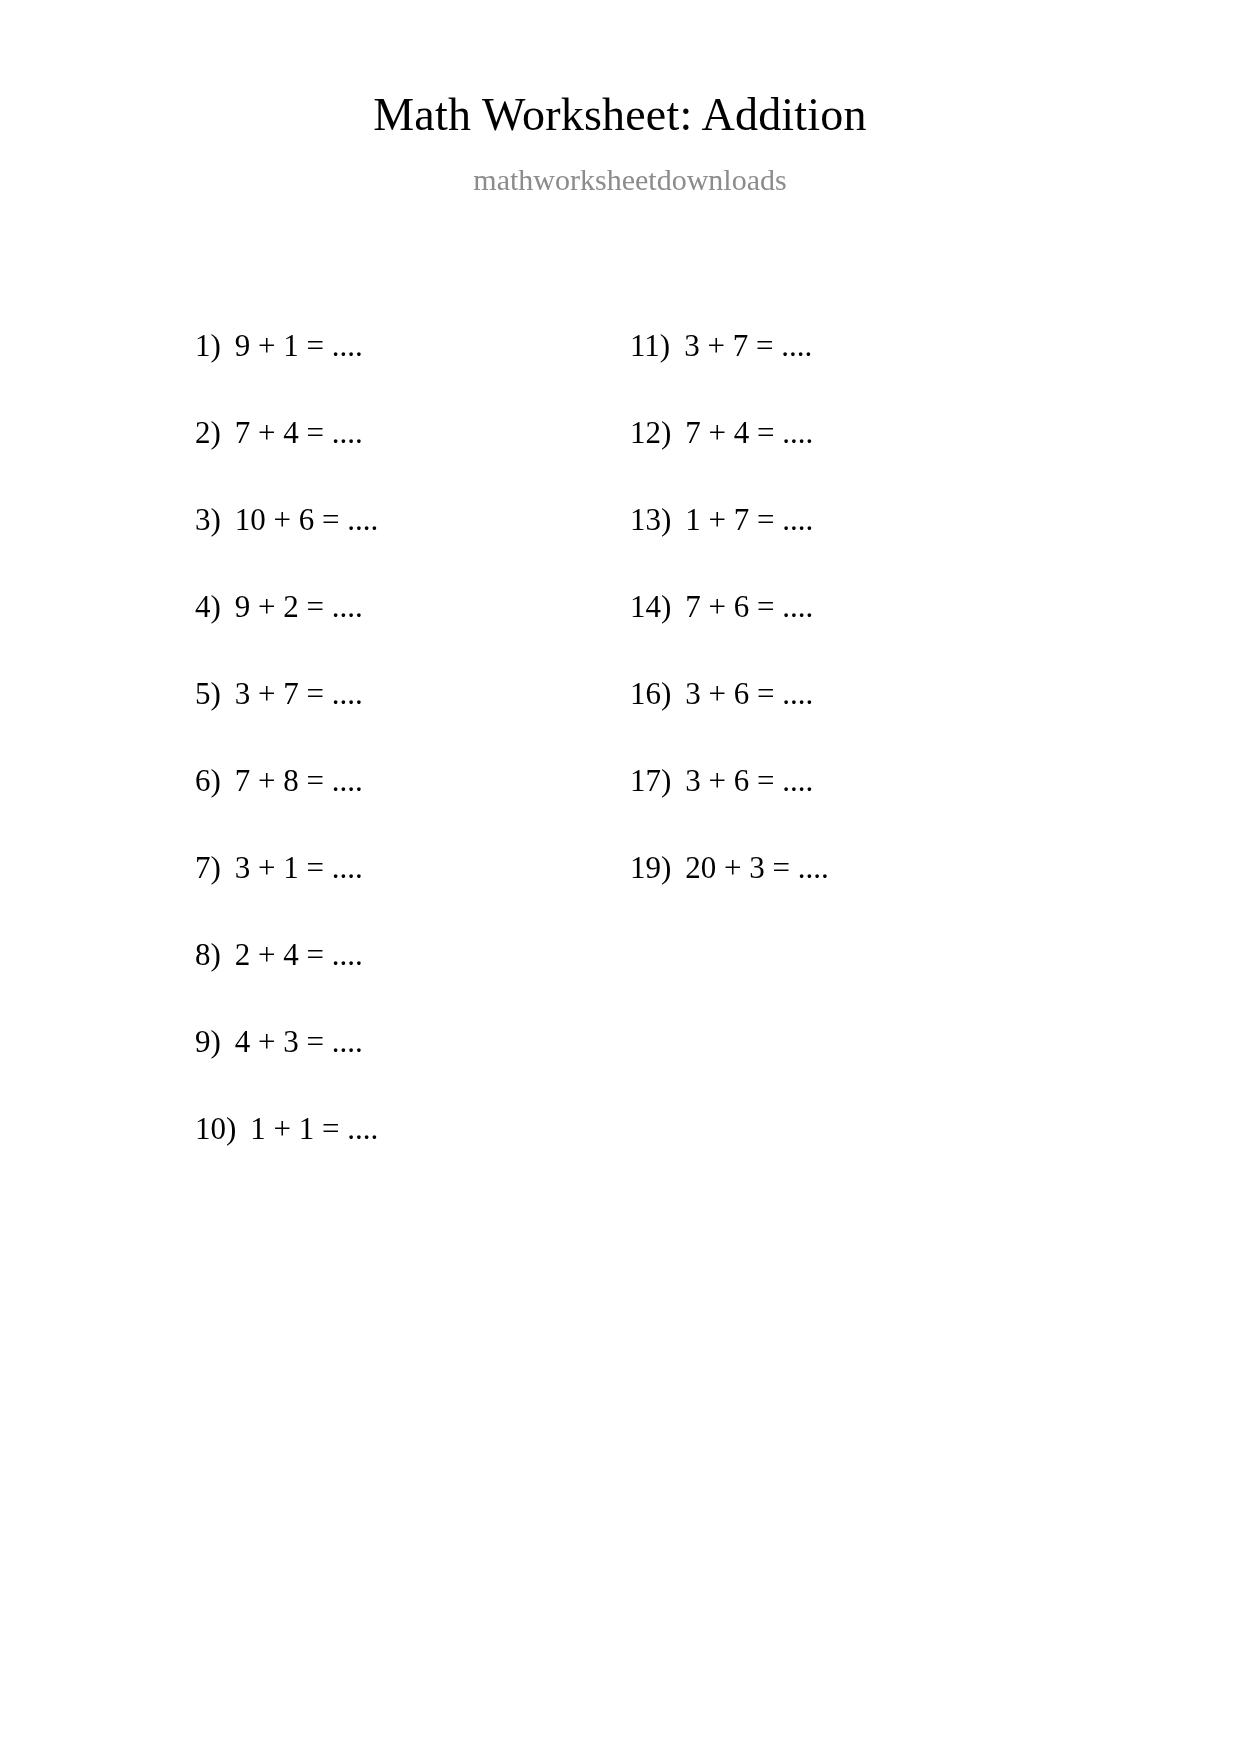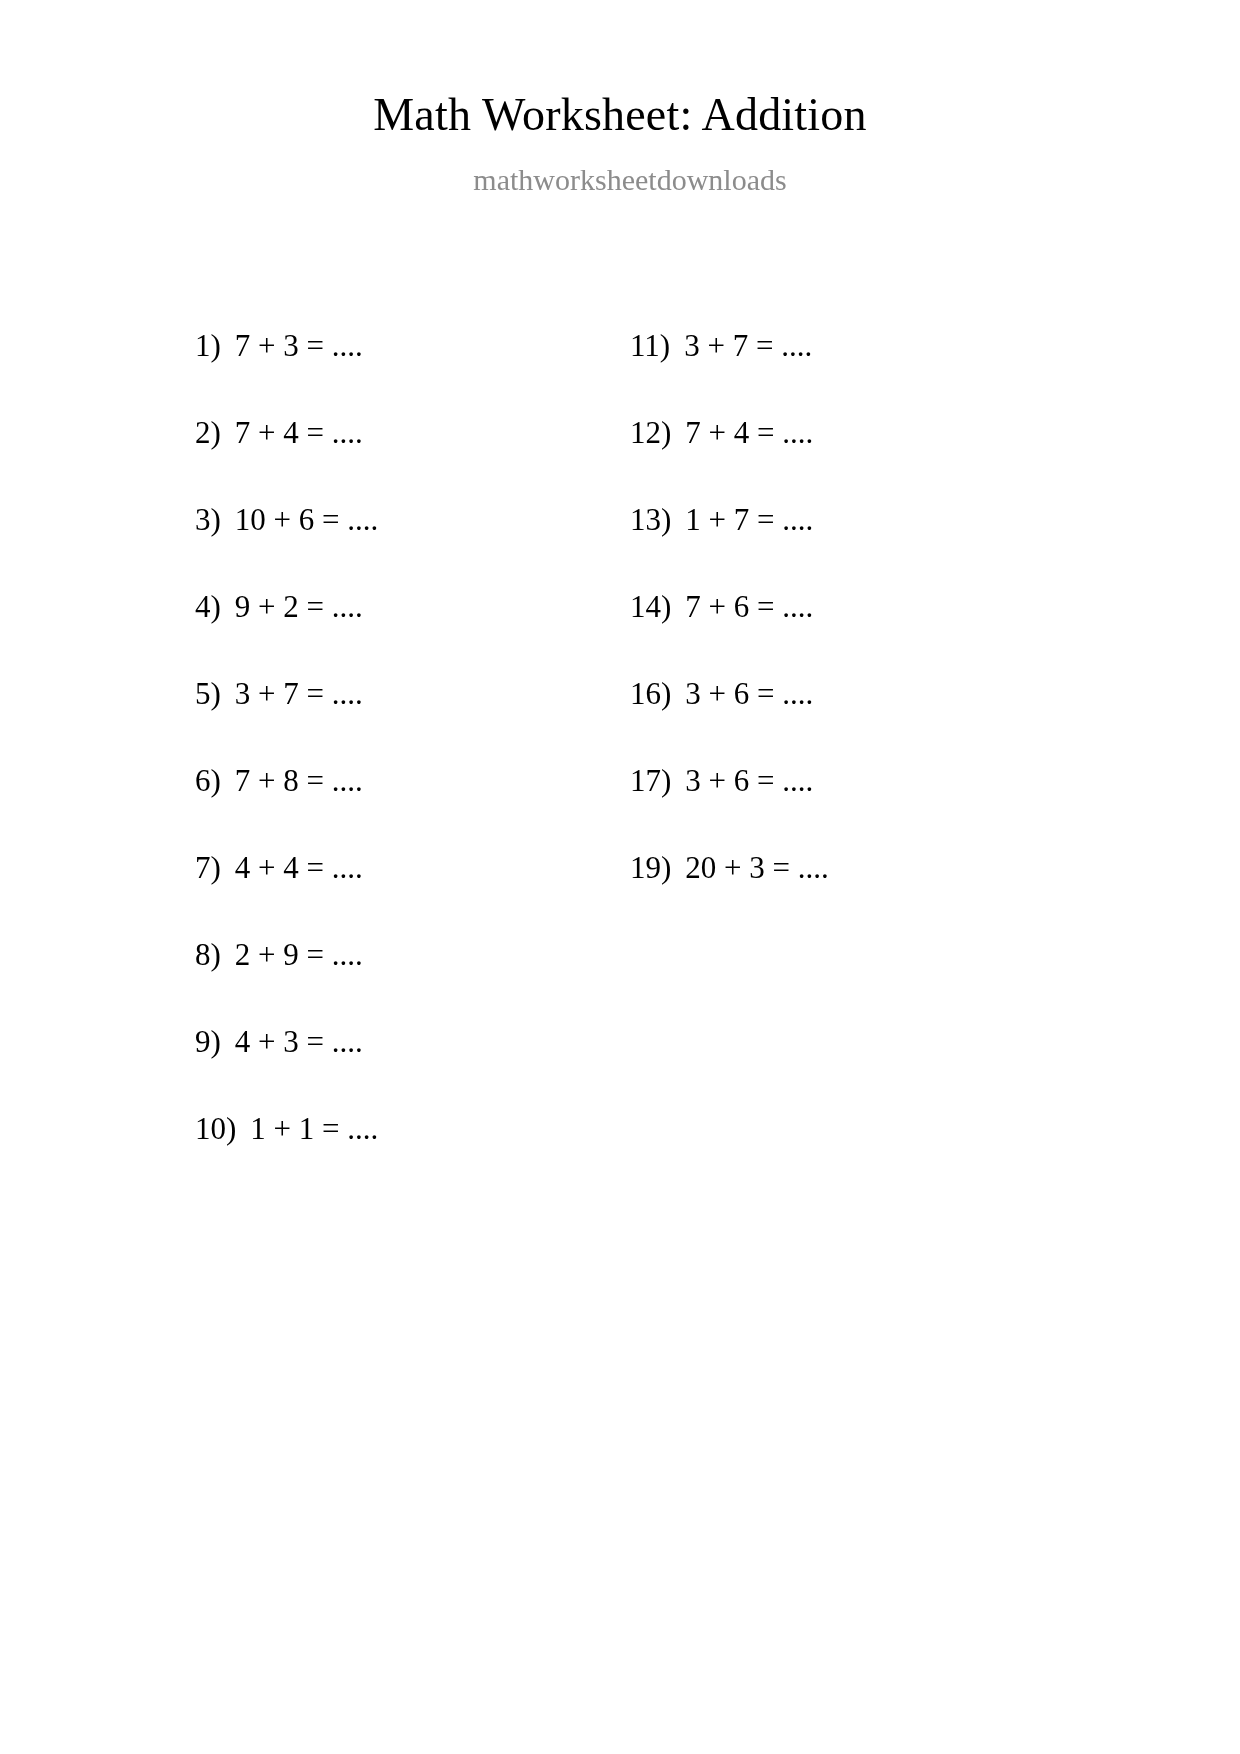--- a/index.html
+++ b/index.html
@@ -79,21 +79,21 @@
 <div class="page">
 
   <h1 class="title">Math Worksheet: Addition</h1>
   <div class="subtitle">mathworksheetdownloads</div>
 
   <div class="columns">
 
     <div class="col col-left">
       <div class="problem">
         <span class="p-num">1)</span>
-        <span class="p-body">7 + 3 = ....</span>
+        <span class="p-body">9 + 1 = ....</span>
       </div>
       <div class="problem">
         <span class="p-num">2)</span>
         <span class="p-body">7 + 4 = ....</span>
       </div>
       <div class="problem">
         <span class="p-num">3)</span>
         <span class="p-body">10 + 6 = ....</span>
       </div>
       <div class="problem">
@@ -103,25 +103,25 @@
       <div class="problem">
         <span class="p-num">5)</span>
         <span class="p-body">3 + 7 = ....</span>
       </div>
       <div class="problem">
         <span class="p-num">6)</span>
         <span class="p-body">7 + 8 = ....</span>
       </div>
       <div class="problem">
         <span class="p-num">7)</span>
-        <span class="p-body">4 + 4 = ....</span>
+        <span class="p-body">3 + 1 = ....</span>
       </div>
       <div class="problem">
         <span class="p-num">8)</span>
-        <span class="p-body">2 + 9 = ....</span>
+        <span class="p-body">2 + 4 = ....</span>
       </div>
       <div class="problem">
         <span class="p-num">9)</span>
         <span class="p-body">4 + 3 = ....</span>
       </div>
       <div class="problem">
         <span class="p-num">10)</span>
         <span class="p-body">1 + 1 = ....</span>
       </div>
     </div>

